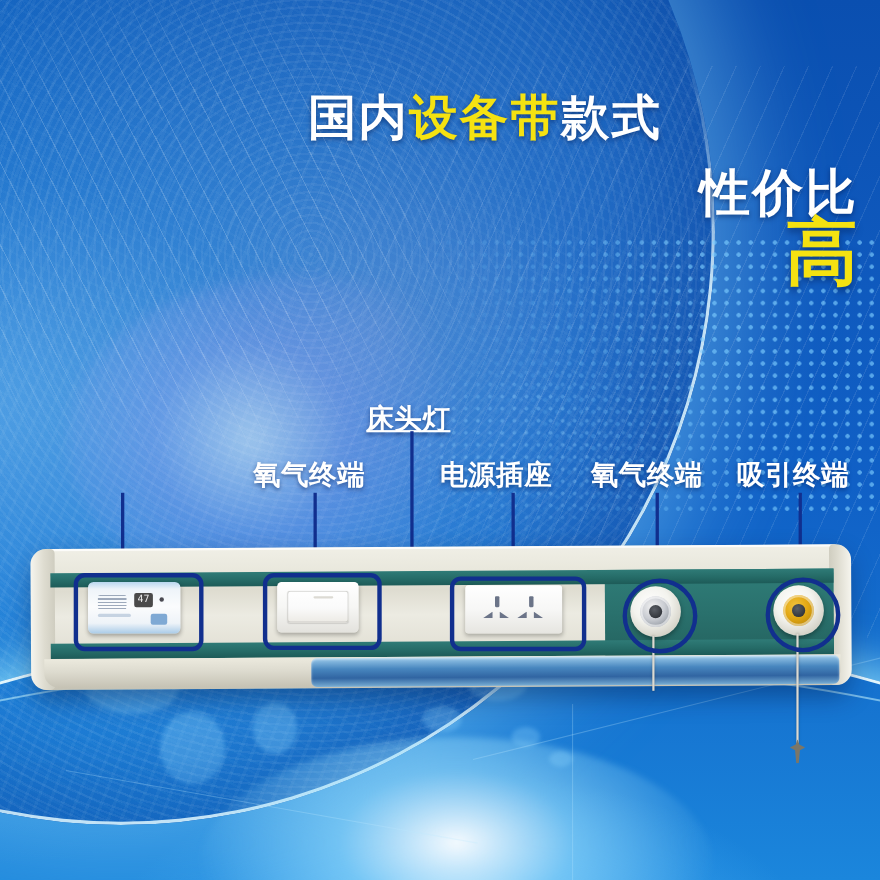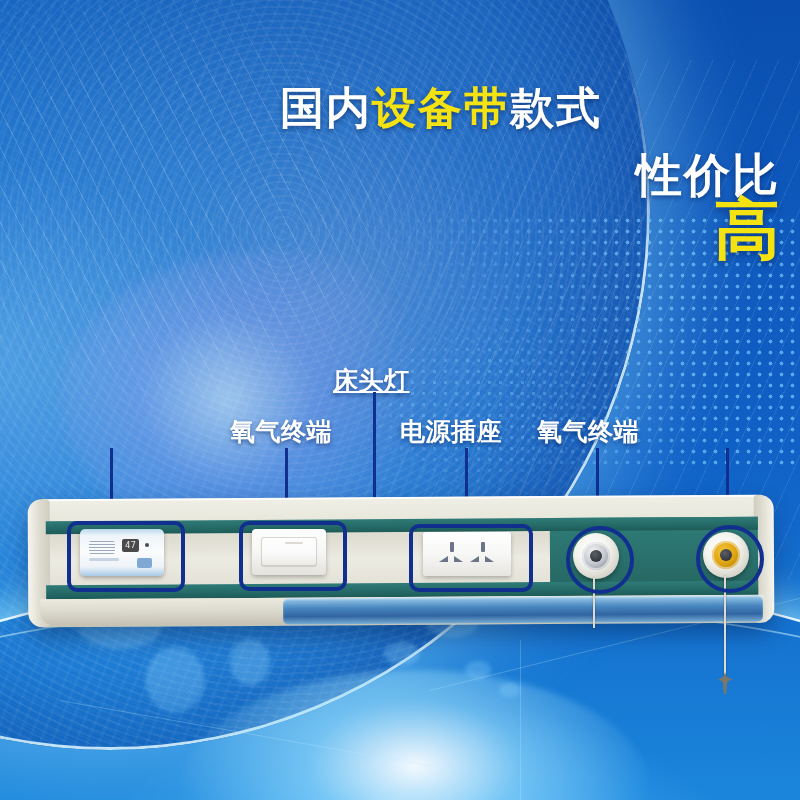--- a/index.html
+++ b/index.html
@@ -262,20 +262,21 @@
     <div class="hl2row">
       <div class="hl2">性价比</div>
       <div class="hl3">高</div>
     </div>
   </div>
 
   <div class="label" style="left:230px;top:415px;">氧气终端</div>
   <div class="label" style="left:333px;top:364px;text-decoration:underline;">床头灯</div>
   <div class="label" style="left:400px;top:415px;">电源插座</div>
   <div class="label" style="left:537px;top:415px;">氧气终端</div>
+  <div class="label" style="left:670px;top:415px;">吸引终端</div>
 
   <div class="leader" style="left:110px;top:448px;height:78px;"></div>
   <div class="leader" style="left:285px;top:448px;height:78px;"></div>
   <div class="leader" style="left:373px;top:392px;height:207px;"></div>
   <div class="leader" style="left:465px;top:448px;height:82px;"></div>
   <div class="leader" style="left:596px;top:448px;height:93px;"></div>
   <div class="leader" style="left:726px;top:448px;height:92px;"></div>
 
   <div class="panel">
     <div class="panel-cap-l"></div>

